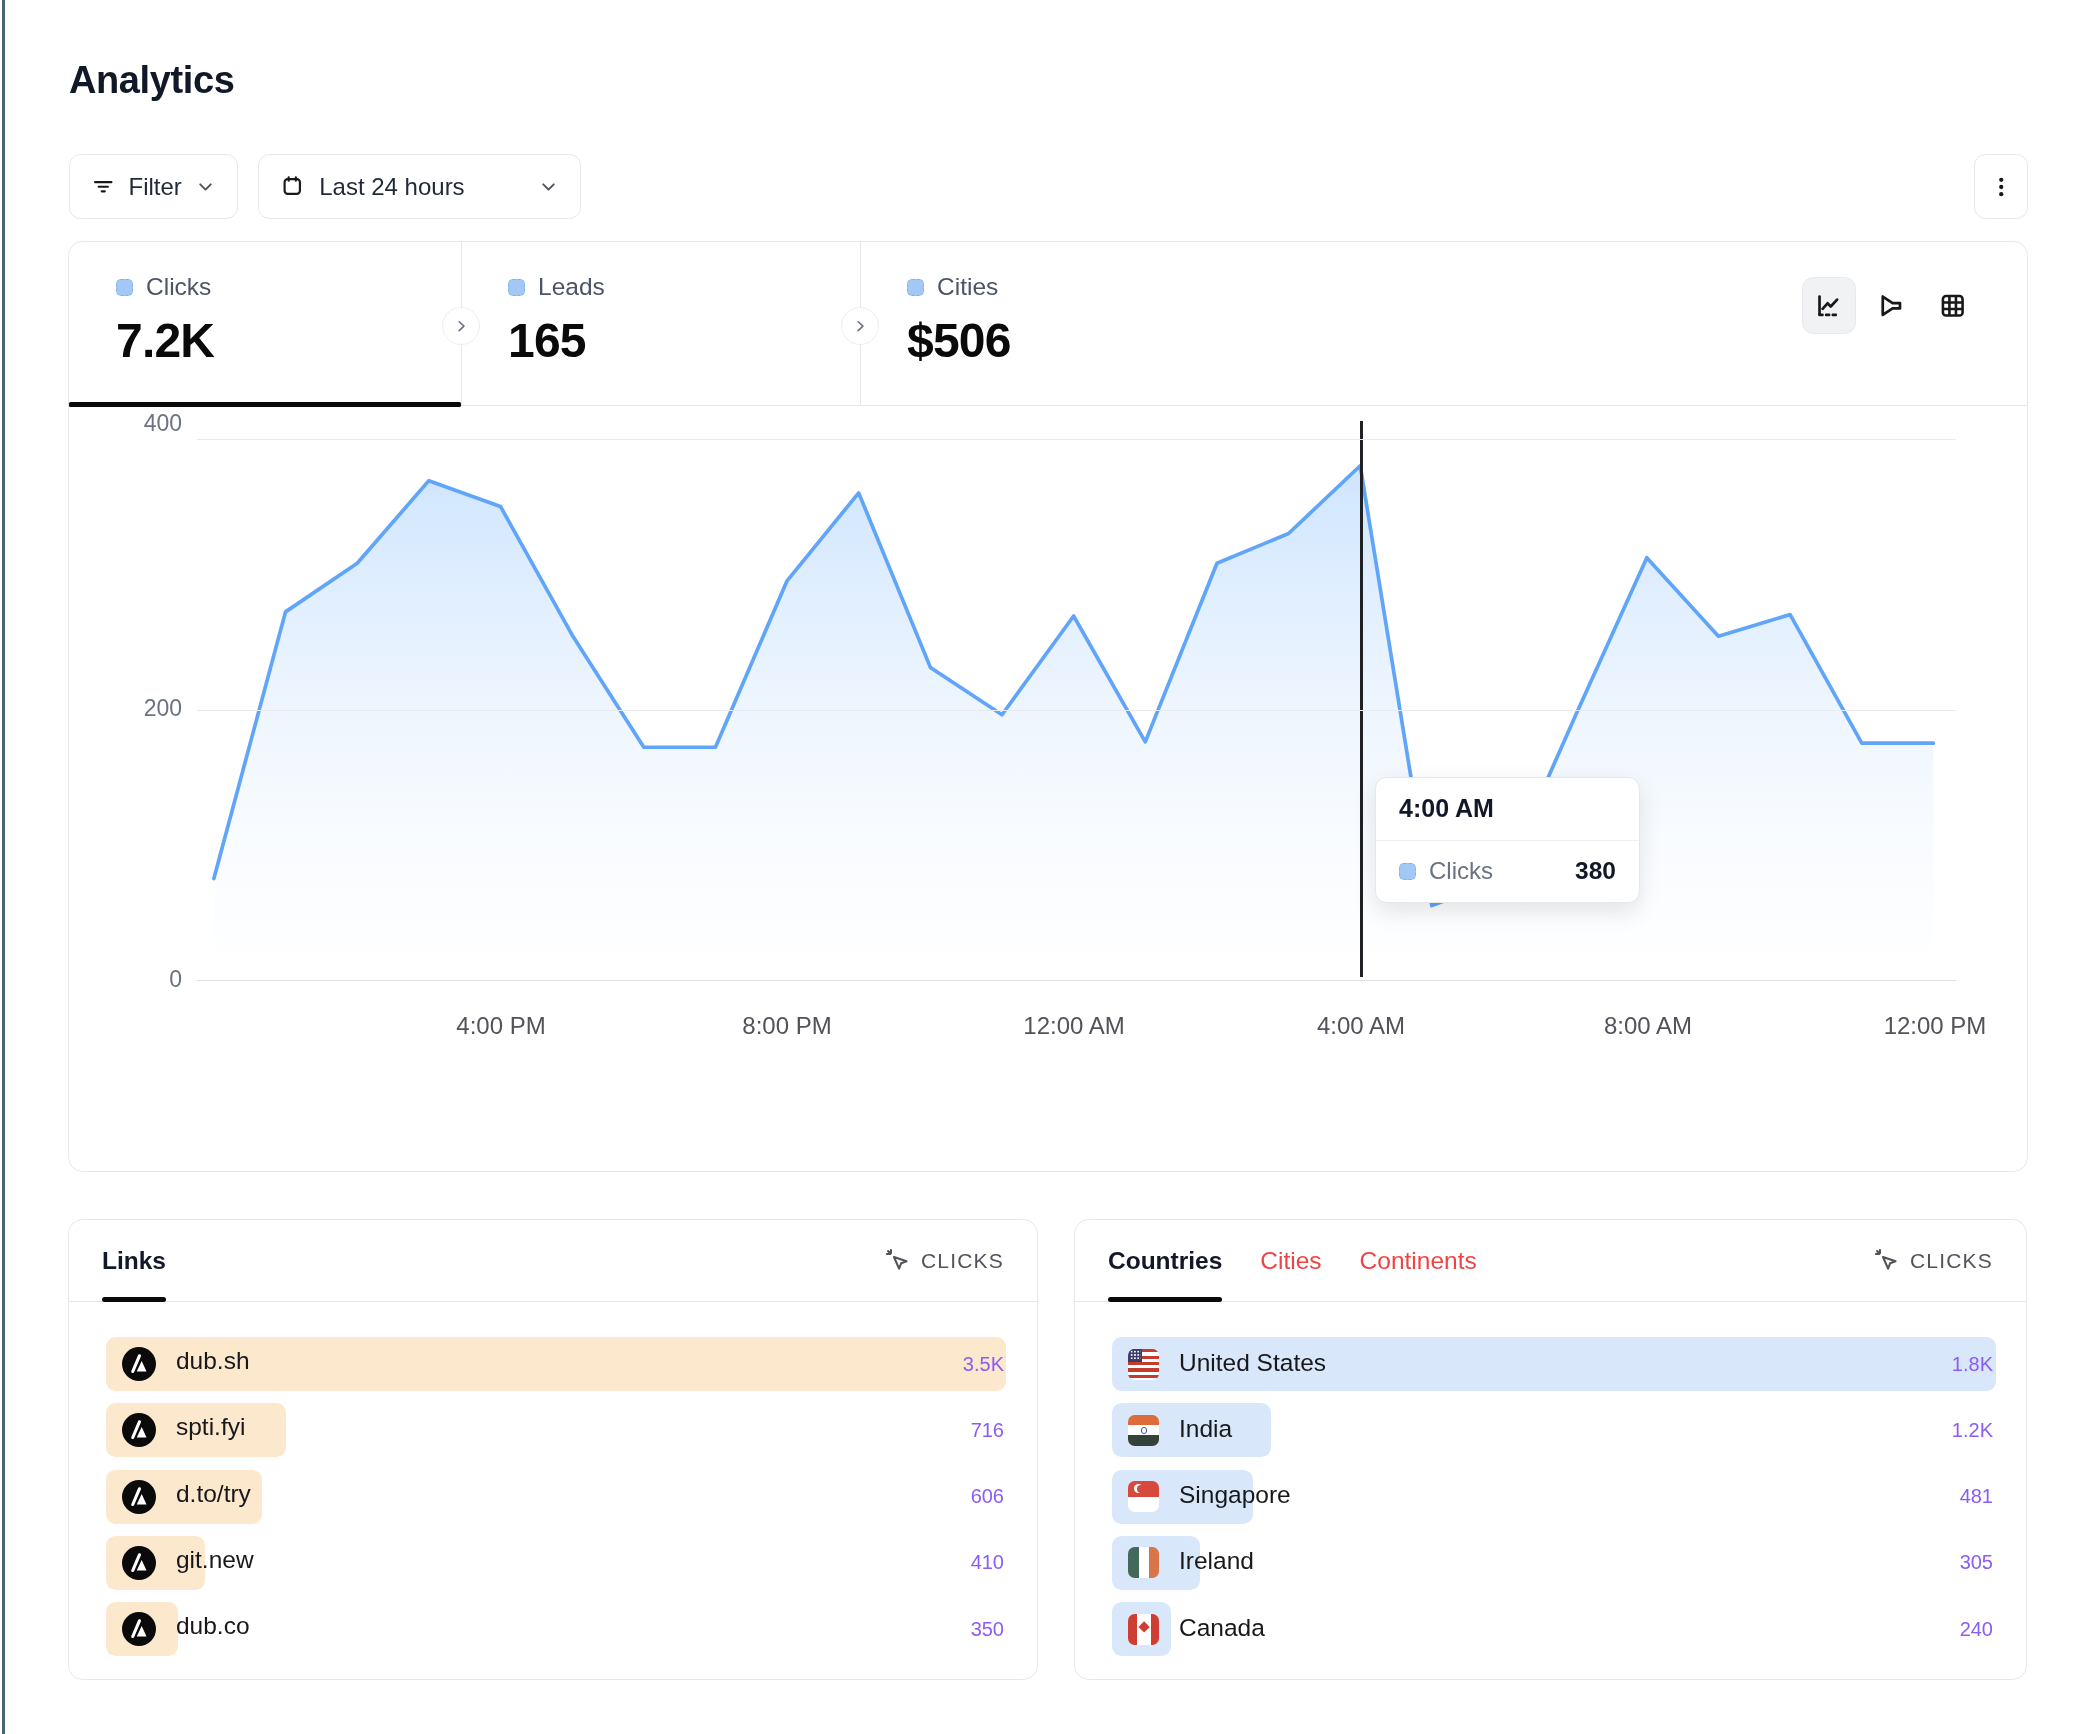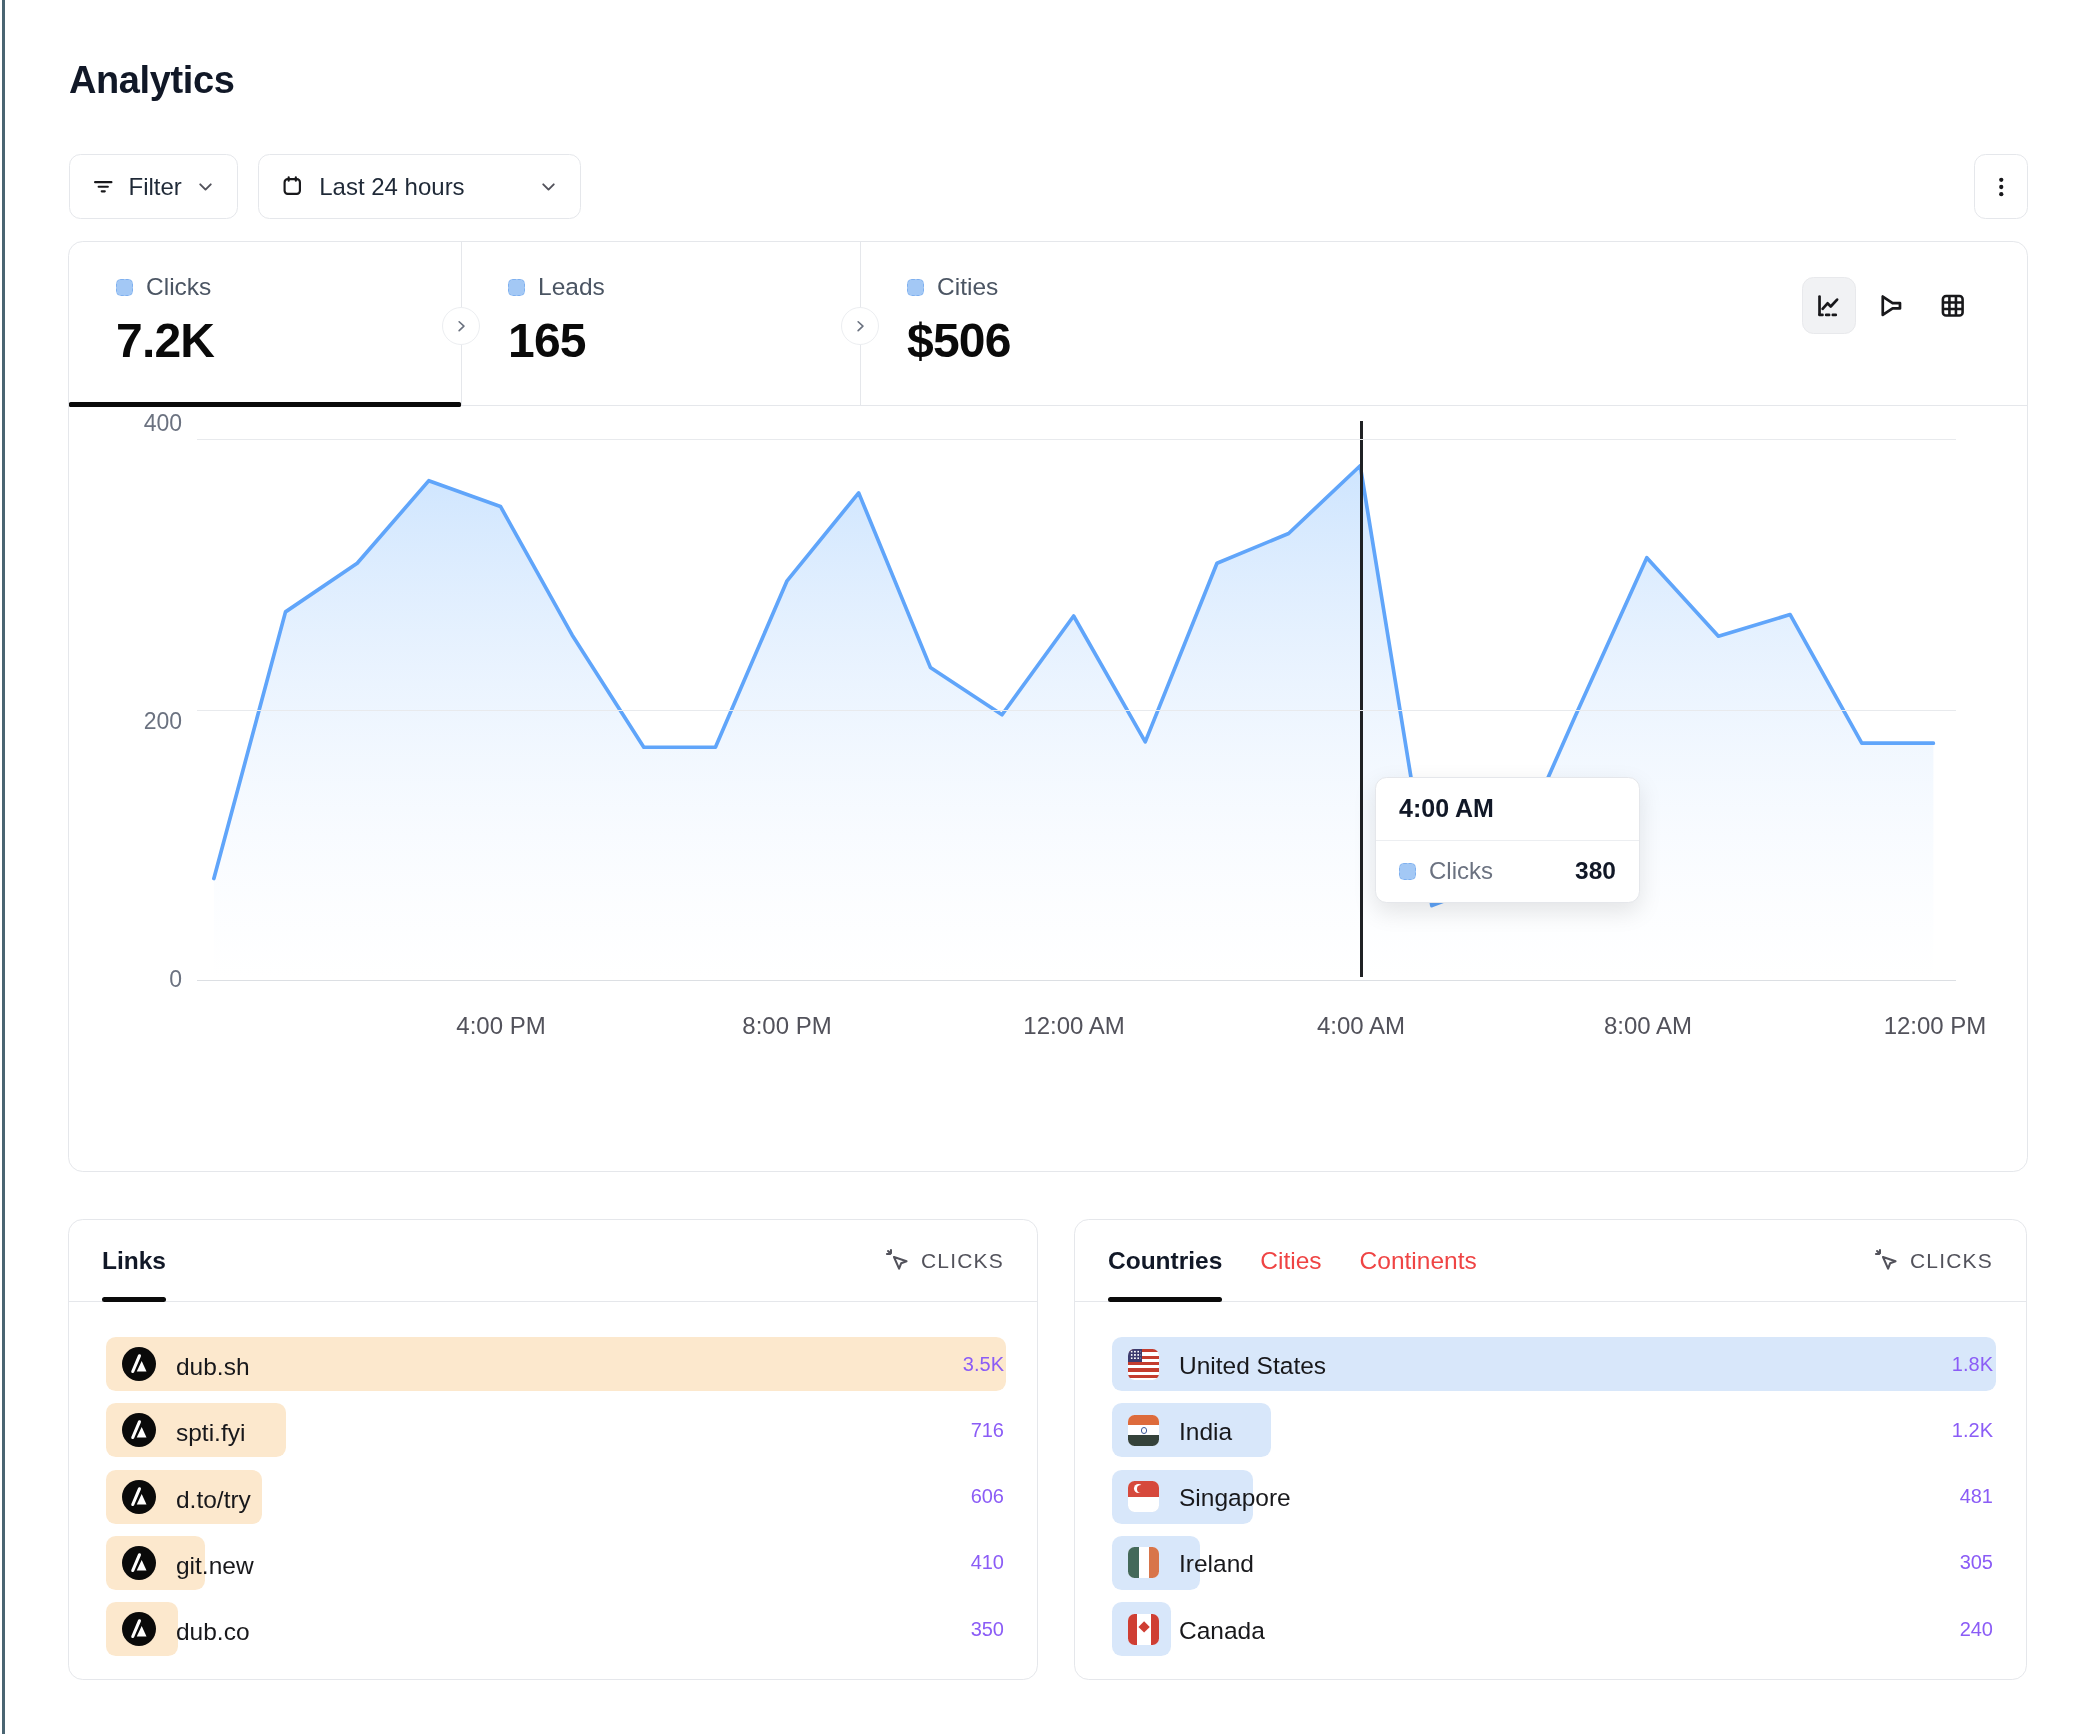--- a/index.html
+++ b/index.html
@@ -60,21 +60,21 @@
                   display:flex; align-items:center; padding:0 33px; }
   .panel-tabs { display:flex; gap:38px; height:100%; align-items:flex-end; }
   .panel-tab { position:relative; font-size:24.5px; color:#ef4444; height:100%; display:flex; align-items:center; cursor:pointer; }
   .panel-tab.active { color:#111827; font-weight:600; }
   .panel-tab.active .tab-underline { position:absolute; left:0; right:0; bottom:-1.2px; height:4.9px; background:#0a0a0a; border-radius:2.5px; }
   .metric-head { margin-left:auto; display:flex; align-items:center; gap:9.8px; font-size:21px; letter-spacing:1.2px;
                  color:#52525b; cursor:pointer; }
   .rows { padding:35px 31px 0 37px; position:relative; }
   .row { position:relative; height:54px; margin-bottom:12.3px; display:flex; align-items:center; cursor:pointer; }
   .row-bar { position:absolute; left:0; top:0; height:54px; border-radius:9.8px; }
-  .row-content { position:relative; display:flex; align-items:flex-end; gap:19.6px; padding-left:16.4px; }
+  .row-content { position:relative; display:flex; align-items:flex-start; gap:19.6px; padding-left:16.4px; }
   .row-name { font-size:24.5px; color:#18181b; }
   .row-value { position:absolute; right:2px; font-size:20px; color:#8b5cf6; }
   .logo-circle { width:34px; height:34px; }
 
   .flag { width:31px; height:31px; border-radius:6.5px; overflow:hidden; position:relative; flex:0 0 auto;
           box-shadow:inset 0 0 0 0.8px rgba(0,0,0,0.08); }
   .flag > div { position:absolute; }
 </style>
 </head>
 <body>
@@ -206,21 +206,21 @@
       <div class="tooltip-body">
         <span class="legend-square"></span>
         <span class="tooltip-label">Clicks</span>
         <span class="tooltip-value">380</span>
       </div>
     </div>
     <div id="axis-layer">
         <div class="gridline" style="top: 574px; background: rgb(220, 223, 227);"></div>
         <div class="y-label" style="left: 43px; top: 560px;">0</div>
         <div class="gridline" style="top: 304px;"></div>
-        <div class="y-label" style="left: 43px; top: 302px;">200</div>
+        <div class="y-label" style="left: 43px; top: 289px;">200</div>
         <div class="gridline" style="top: 33px;"></div>
         <div class="y-label" style="left: 43px; top: 4px;">400</div>
         <div class="x-label" style="left: 432px;">4:00 PM</div>
         <div class="x-label" style="left: 718px;">8:00 PM</div>
         <div class="x-label" style="left: 1005px;">12:00 AM</div>
         <div class="x-label" style="left: 1292px;">4:00 AM</div>
         <div class="x-label" style="left: 1579px;">8:00 AM</div>
         <div class="x-label" style="left: 1866px;">12:00 PM</div>
       </div>
   </div>

